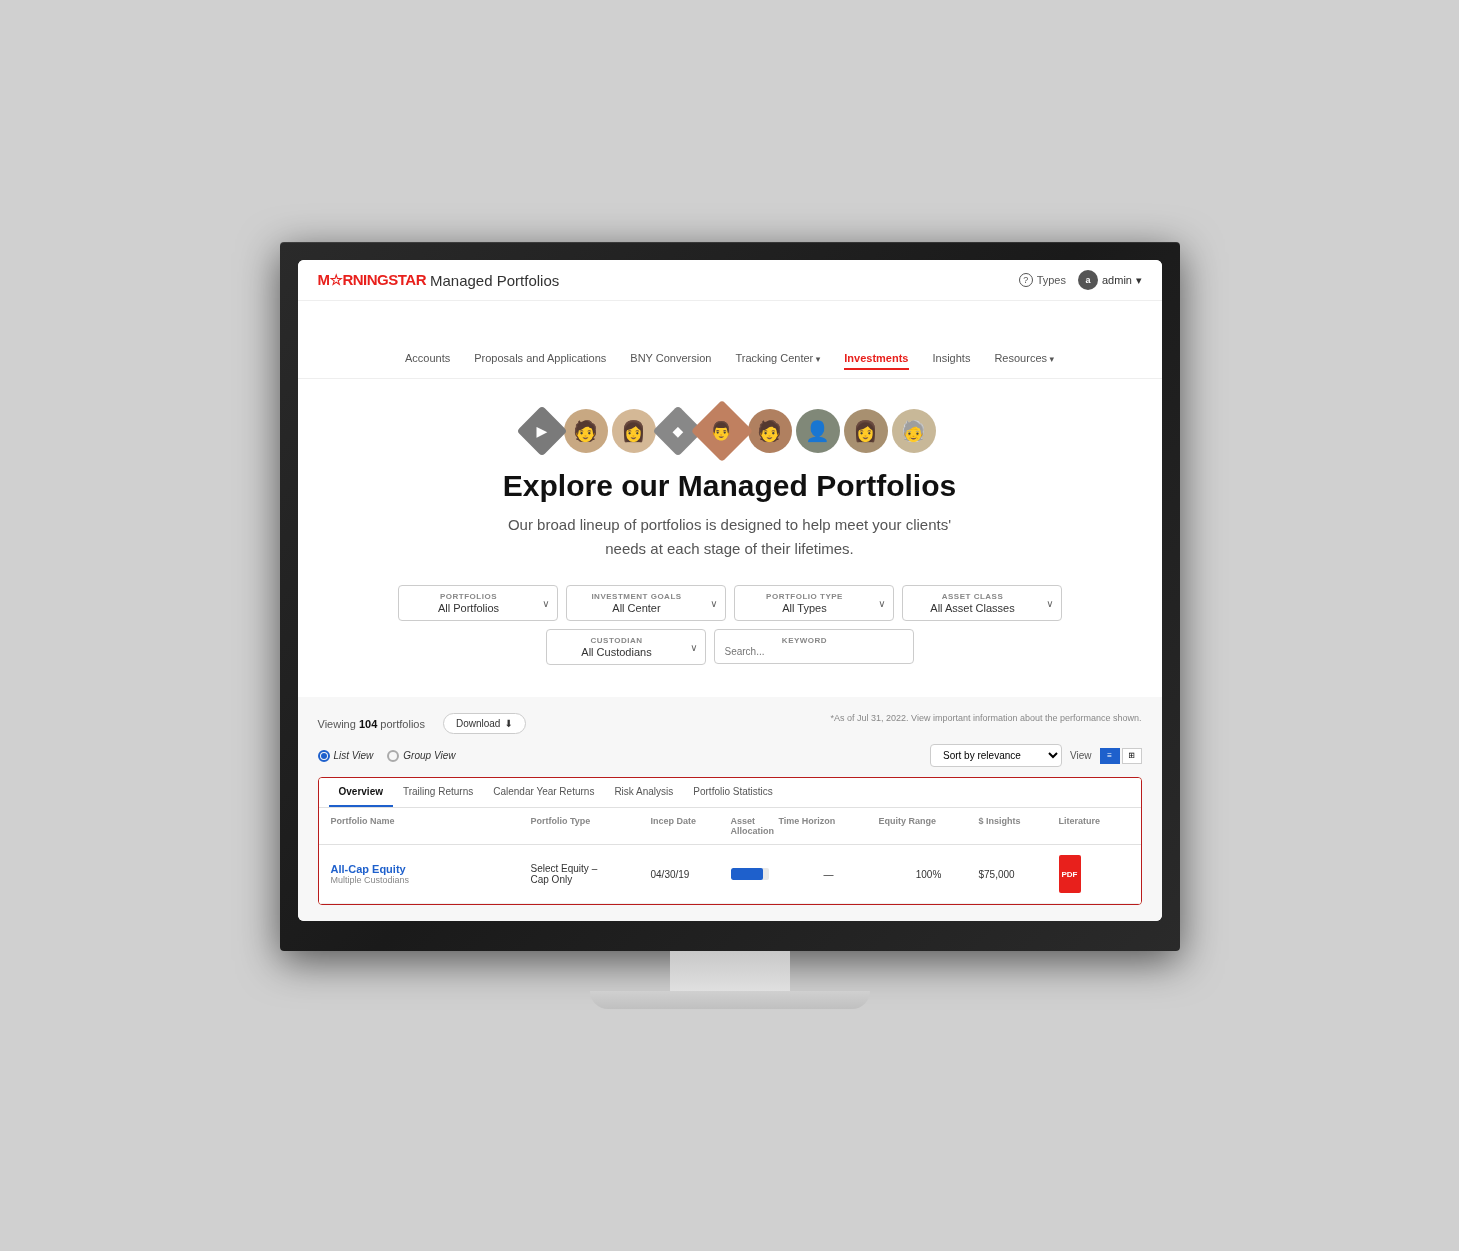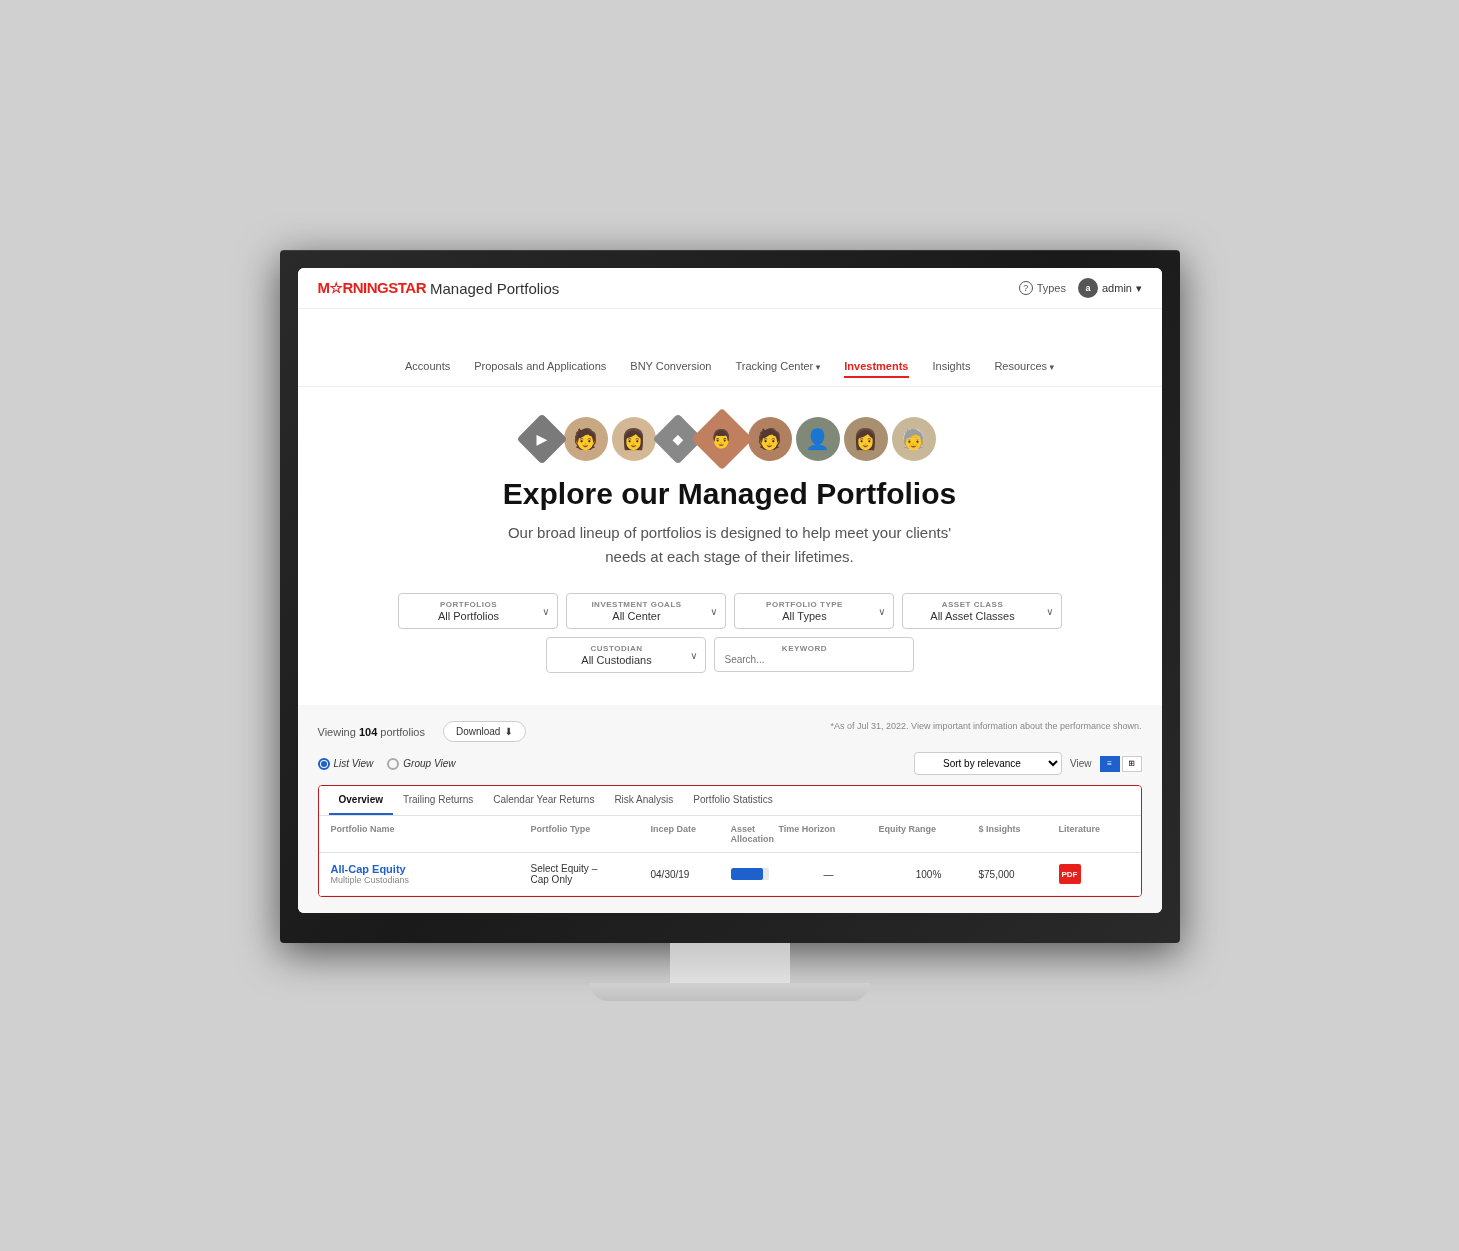--- a/index.html
+++ b/index.html
@@ -369,21 +369,21 @@
 
     .sort-view {
       display: flex;
       align-items: center;
       gap: 8px;
     }
 
     .sort-select {
       border: 1px solid #ccc;
       border-radius: 4px;
-      padding: 4px 24px 4px 24px;
+      padding: 4px 24px 4px 8px;
       font-size: 10px;
       background: #fff;
       cursor: pointer;
       min-width: 120px;
     }
 
     .view-label {
       font-size: 10px;
       color: #555;
     }
@@ -507,21 +507,21 @@
       text-align: center;
     }
 
     .min-val {
       font-size: 10px;
       color: #333;
     }
 
     .pdf-icon {
       width: 22px;
-      height: 20px;
+      height: 38px;
       background: #e8201c;
       border-radius: 2px;
       display: flex;
       align-items: center;
       justify-content: center;
       color: #fff;
       font-size: 8px;
       font-weight: bold;
     }
 

